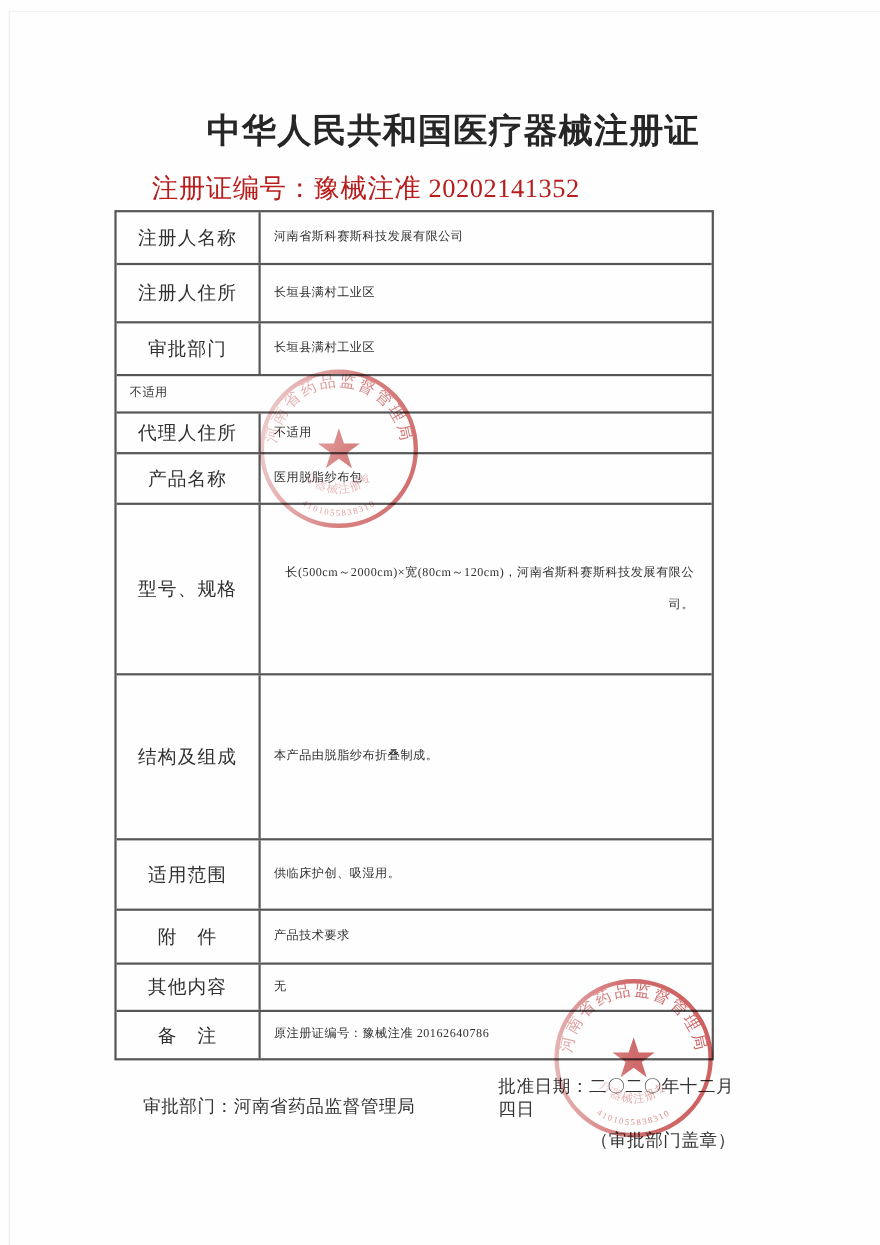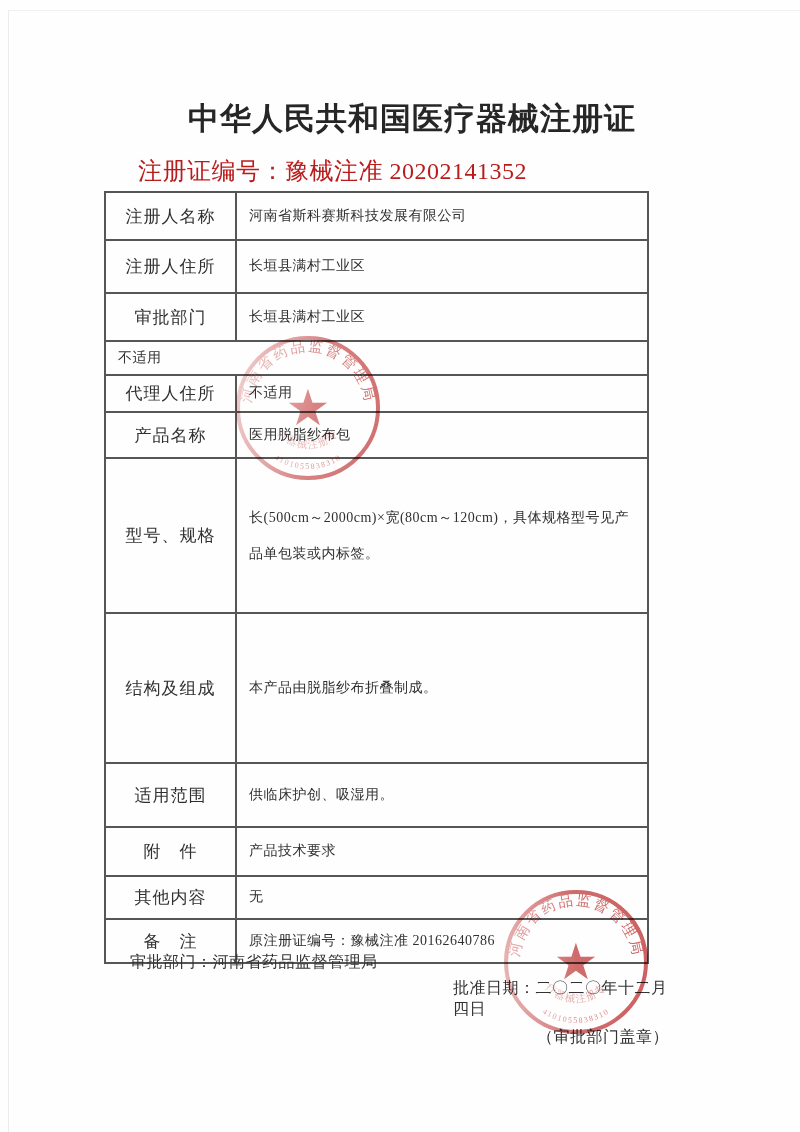--- a/index.html
+++ b/index.html
@@ -29,29 +29,29 @@
   .tr{display:flex;border-bottom:2px solid #565656;box-sizing:border-box;}
   .tr:last-child{border-bottom:none;}
   .th{
     width:131px;flex:0 0 131px;border-right:2px solid #565656;
     display:flex;align-items:center;justify-content:center;
     font-size:17px;color:#303030;letter-spacing:1px;box-sizing:border-box;
     text-align:center;
   }
   .td{
     flex:1;display:flex;align-items:center;
-    padding:4px 16px 4px 12px;font-size:14px;color:#303030;
-    letter-spacing:0.5px;line-height:1.6;box-sizing:border-box;
+    padding:4px 16px 4px 12px;font-size:11px;color:#303030;
+    letter-spacing:0.5px;line-height:1.6;box-sizing:border-box;text-align:right;
   }
   .h0{height:48px}.h1{height:53px}.h2{height:48px}.h3{height:34px}
   .h4{height:37px}.h5{height:46px}.h6{height:155px}.h7{height:150px}
   .h8{height:64px}.h9{height:49px}.h10{height:43px}.h11{height:42px}
   .h6 .td{line-height:2.55;}
   .footer-left{
-    position:absolute;left:130px;top:952px;font-size:16px;color:#333;
+    position:absolute;left:130px;top:996px;font-size:16px;color:#333;
     letter-spacing:0.5px;
   }
   .footer-right{
     position:absolute;left:453px;top:978px;width:222px;font-size:16px;
     color:#333;letter-spacing:0.5px;
   }
   .footer-right .line{margin-bottom:7px;}
   .seal-note{text-align:right;padding-right:6px;}
   .stamp{
     position:absolute;width:150px;height:150px;
@@ -96,21 +96,21 @@
   <div class="tr h4">
     <div class="th">代理人住所</div>
     <div class="td">不适用</div>
   </div>
   <div class="tr h5">
     <div class="th">产品名称</div>
     <div class="td">医用脱脂纱布包</div>
   </div>
   <div class="tr h6">
     <div class="th">型号、规格</div>
-    <div class="td">长(500cm～2000cm)×宽(80cm～120cm)，具体规格型号见产品单包装或内标签。</div>
+    <div class="td">长(500cm～2000cm)×宽(80cm～120cm)，河南省斯科赛斯科技发展有限公司。</div>
   </div>
   <div class="tr h7">
     <div class="th">结构及组成</div>
     <div class="td">本产品由脱脂纱布折叠制成。</div>
   </div>
   <div class="tr h8">
     <div class="th">适用范围</div>
     <div class="td">供临床护创、吸湿用。</div>
   </div>
   <div class="tr h9">

